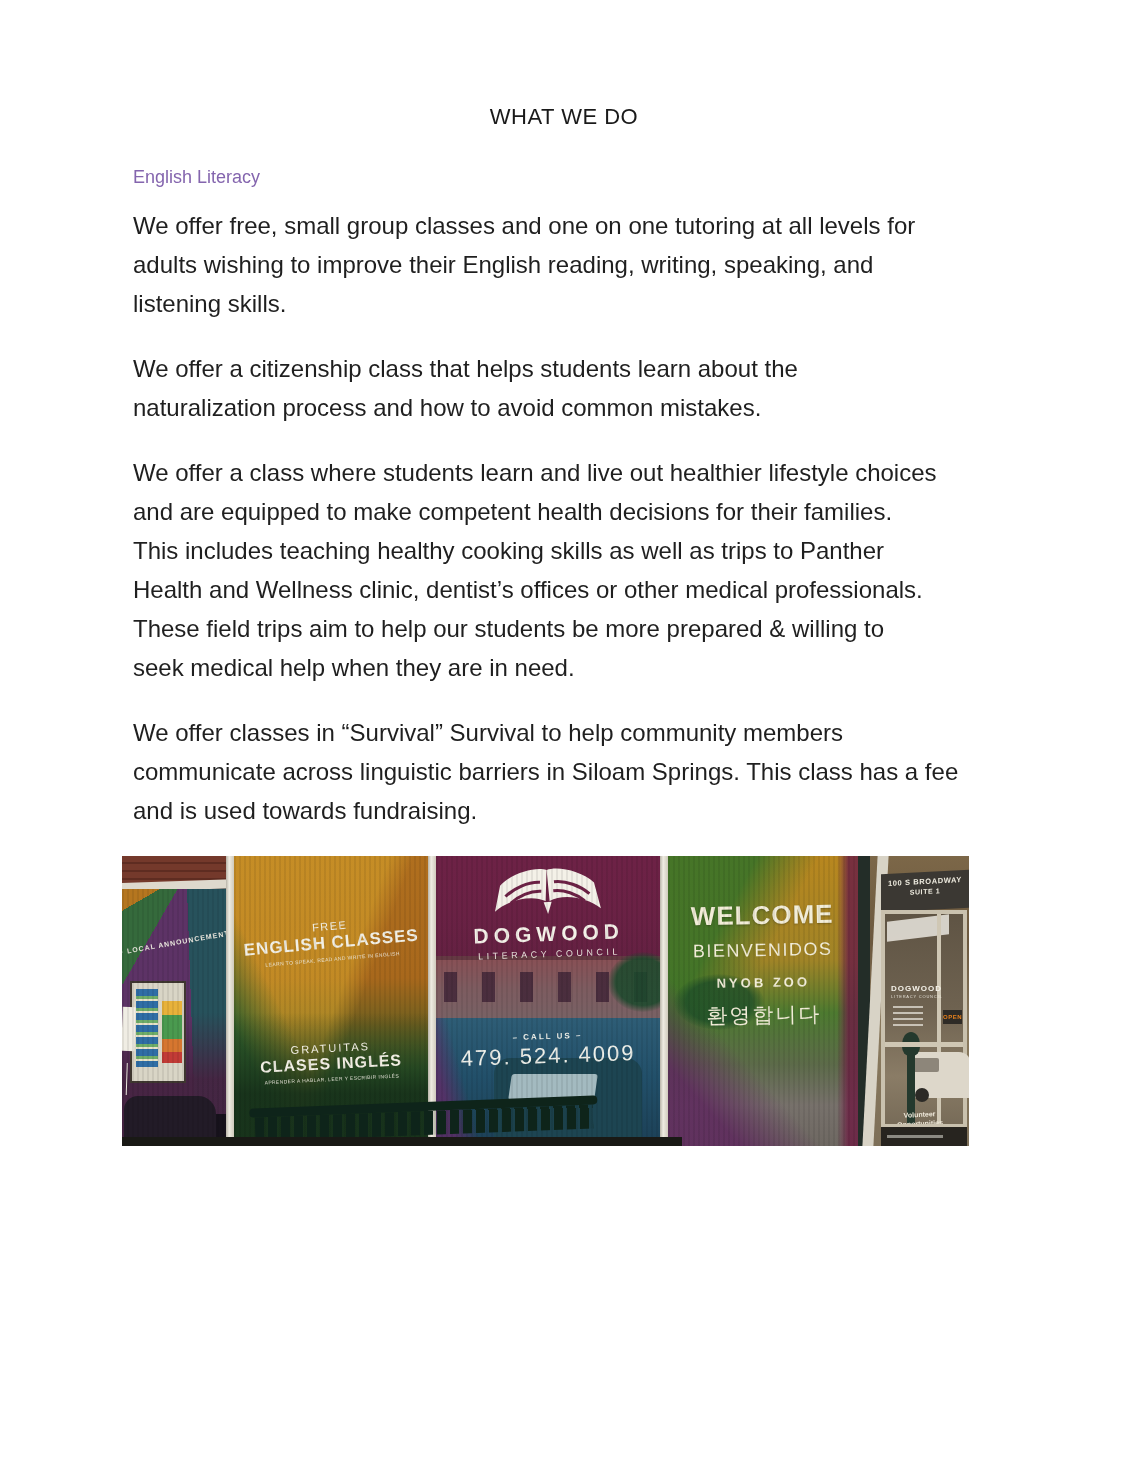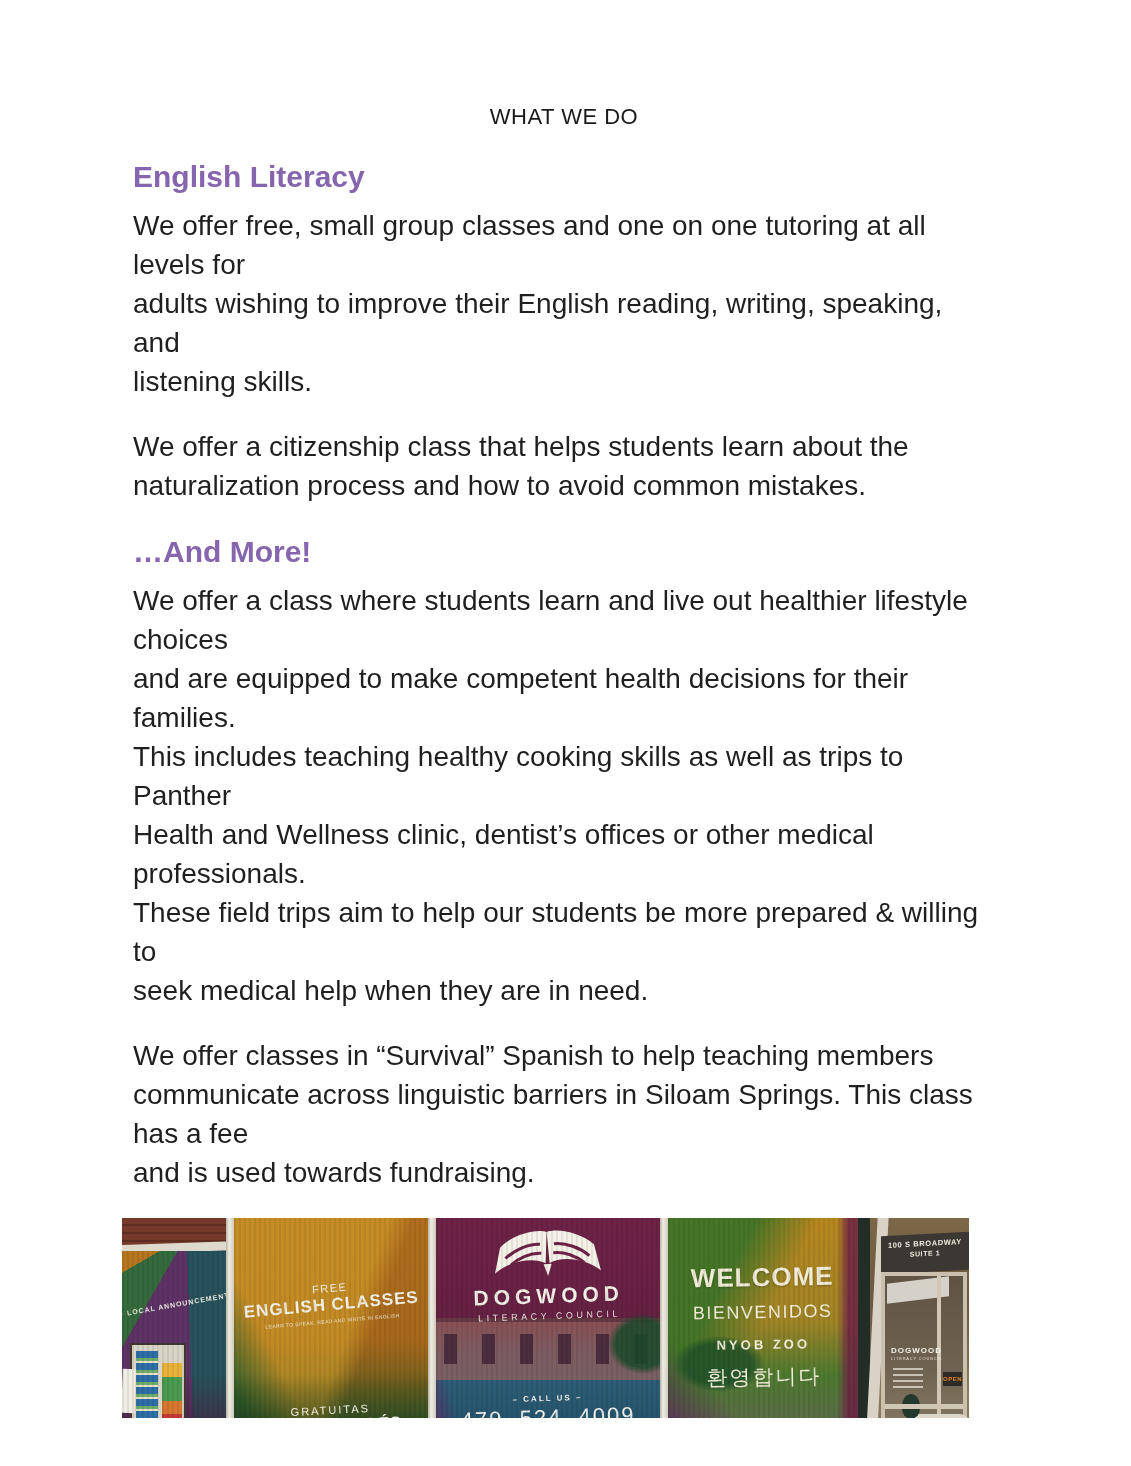--- a/index.html
+++ b/index.html
@@ -1,37 +1,37 @@
 <!DOCTYPE html>
 <html><head>
 <meta charset="utf-8">
 <style>
   html,body{margin:0;padding:0;background:#ffffff;}
   .page{
     position:relative;
-    width:1131px;height:1418px;
+    width:1131px;height:1242px;
     background:#ffffff;
     font-family:"Liberation Sans","DejaVu Sans",sans-serif;
     color:#1c1c1c;
     overflow:hidden;
   }
   .content{
     position:absolute;left:133px;top:103px;width:862px;
   }
   .doc-title{
     margin:0;text-align:center;
     font-size:22px;font-weight:400;letter-spacing:.5px;color:#1a1a1a;
     line-height:27px;
   }
   h2.sec-head{
-    font-size:30px;font-weight:700;line-height:30px;
+    font-size:18px;font-weight:400;line-height:30px;
     margin:32px 0 14px 0;
   }
   .content p{
-    font-size:28px;line-height:39px;margin:0 0 26px 0;
+    font-size:24px;line-height:39px;margin:0 0 26px 0;
     white-space:pre-line;color:#1f1f1f;
   }
 
   
   .photo{
     position:relative;margin:10px 0 0 -11px;width:847px;height:290px;
     background:#2a2a2a;overflow:hidden;
   }
   .photo *{box-sizing:border-box;}
   .brick{
@@ -243,28 +243,27 @@
     <h1 class="doc-title">WHAT WE DO</h1>
 
     <h2 class="sec-head" style="color:#8465AE">English Literacy</h2>
     <p>We offer free, small group classes and one on one tutoring at all levels for
 adults wishing to improve their English reading, writing, speaking, and
 listening skills.</p>
 
     <p>We offer a citizenship class that helps students learn about the
 naturalization process and how to avoid common mistakes.</p>
 
-    <h2 class="sec-head" style="color:#8465AE">…And More!</h2>
     <p>We offer a class where students learn and live out healthier lifestyle choices
 and are equipped to make competent health decisions for their families.
 This includes teaching healthy cooking skills as well as trips to Panther
 Health and Wellness clinic, dentist’s offices or other medical professionals.
 These field trips aim to help our students be more prepared &amp; willing to
 seek medical help when they are in need.</p>
-    <p>We offer classes in “Survival” Spanish to help teaching members
+    <p>We offer classes in “Survival” Survival to help community members
 communicate across linguistic barriers in Siloam Springs. This class has a fee
 and is used towards fundraising.</p>
 
     <figure class="photo">
       <div class="brick"></div>
       <div class="trim-bar"></div>
 
       <div class="panel p1">
         <div class="announce-label">· LOCAL ANNOUNCEMENTS ·</div>
         <div class="board">

